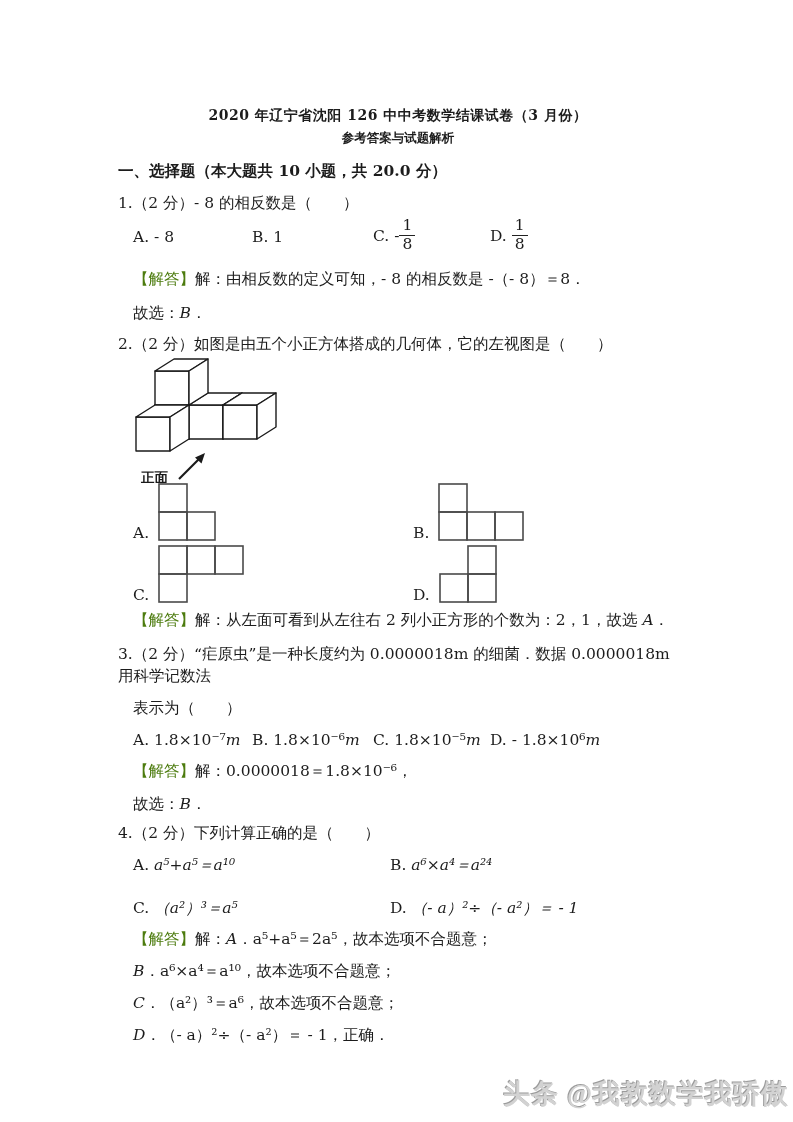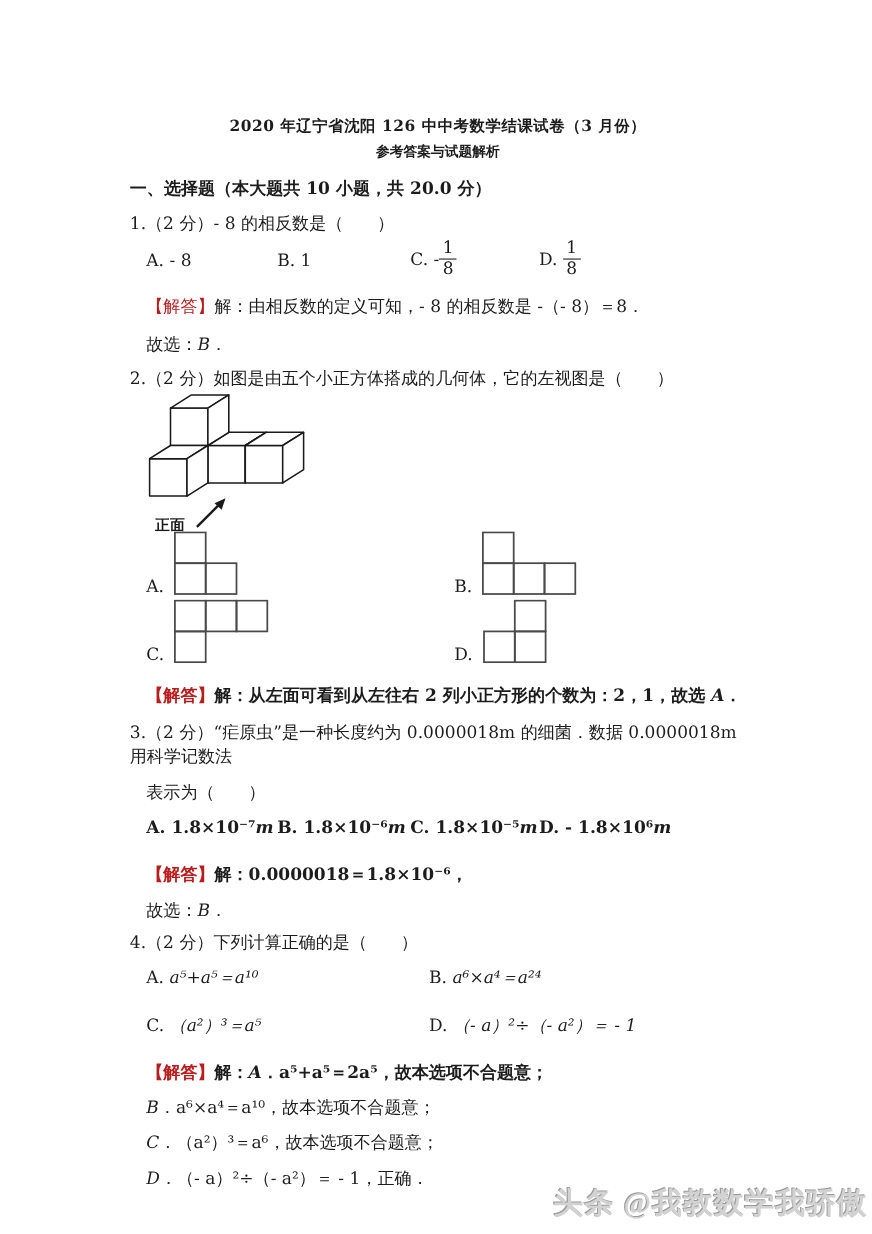--- a/index.html
+++ b/index.html
@@ -21,27 +21,27 @@
     margin-top:0; text-align:center;
     font-family:"DejaVu Sans","Liberation Sans",sans-serif;
     font-size:12.5px; line-height:16px; font-weight:bold;
   }
   .section-heading {
     margin-top:15px; font-size:15.5px; line-height:20px; font-weight:bold;
   }
 
   .line  { font-size:15.5px; line-height:22px; }
   .indent { padding-left:15px; }
-  .tag   { color:#b91c1c; }
+  .tag   { color:#4d7c0f; }
   .it    { font-style:italic; }
 
   
   .opts-row { display:flex; align-items:center; padding-left:15px; font-size:15.5px; }
   .q1-opts  { min-height:46px; }
-  .q3-opts  { min-height:26px; margin-top:8px; line-height:26px;font-weight:bold; }
+  .q3-opts  { min-height:26px; margin-top:8px; line-height:26px; }
   .opts-row .wA { width:119px; } .opts-row .wB { width:121px; } .opts-row .wC { width:117px; }
 
   .frac { display:inline-block; vertical-align:middle; text-align:center; line-height:1.15; margin-top:-4px; }
   .frac .num { display:block; border-bottom:1.4px solid #222; padding:0 3px; }
   .frac .den { display:block; }
 
   
   .cube-fig { display:block; margin:2px 0 0 15px; }
   .shape-grid {
     display:grid; grid-template-columns:280px auto; row-gap:4px;
@@ -60,21 +60,21 @@
 
   .watermark {
     position:absolute; right:4px; bottom:10px;
     font-family:Liberation Serif, serif;
     font-weight:bold; font-size:27px; letter-spacing:1px;
     color:#d2d2d2;
     text-shadow:-1px -1px 0 #9b9b9b, 1px 1px 0 #ffffff;
     white-space:nowrap;
   }
 
-  .mt8{margin-top:8px;} .mt12{margin-top:12px;} .mt9{margin-top:9px;} .mt11{margin-top:11px;} .mt10{margin-top:10px;} .mt6{margin-top:18px;font-weight:bold;} .mt7{margin-top:7px;}
+  .mt8{margin-top:8px;} .mt12{margin-top:12px;} .mt9{margin-top:9px;} .mt11{margin-top:11px;} .mt10{margin-top:10px;} .mt6{margin-top:6px;} .mt7{margin-top:7px;}
   svg { shape-rendering:geometricPrecision; }
 </style>
 </head>
 <body>
 
 <div class="page">
   <div class="content">
 
     <h1 class="title">2020 年辽宁省沈阳 126 中中考数学结课试卷（3 月份）</h1>
     <div class="subtitle">参考答案与试题解析</div>

